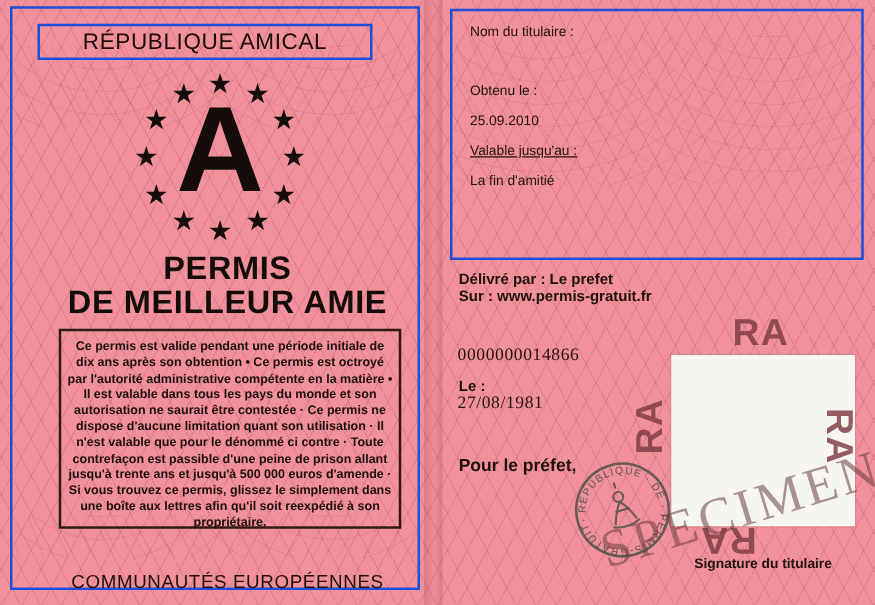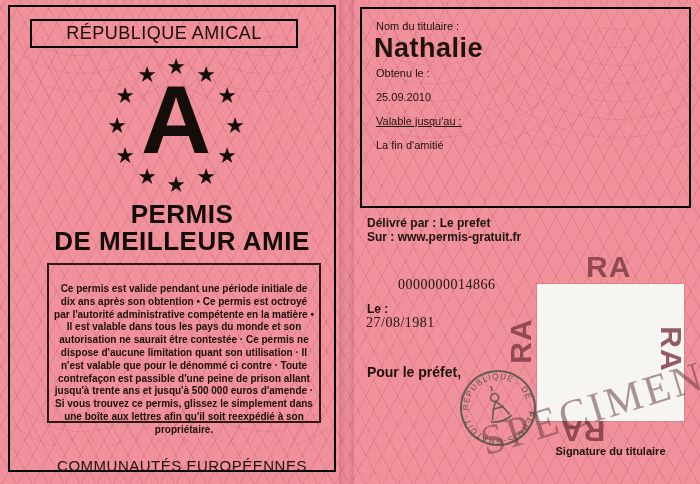--- a/index.html
+++ b/index.html
@@ -16,34 +16,34 @@
       repeating-linear-gradient(-62deg, rgba(146,48,64,.16) 0 1px, transparent 1px 14px);
   }
   .arcs{position:absolute;pointer-events:none;opacity:.55;
     background-image:
       repeating-radial-gradient(circle at 22% -70px, transparent 0 17px, rgba(146,48,64,.18) 17px 18px),
       repeating-radial-gradient(circle at 78% -70px, transparent 0 17px, rgba(146,48,64,.18) 17px 18px);
   }
   .fold{position:absolute;left:339px;top:0;width:15px;height:484px;pointer-events:none;
     background:linear-gradient(90deg, rgba(150,50,65,.22), rgba(150,50,65,.04) 55%, rgba(150,50,65,.20) 95%);
   }
-  .page-border{position:absolute;border:2px solid #000000;box-sizing:border-box;}
+  .page-border{position:absolute;border:2px solid #1d4ed8;box-sizing:border-box;}
   .abs{position:absolute;}
   .ctr{text-align:center;}
   .small{font-size:11px;line-height:13px;}
   .label12{font-size:12px;font-weight:bold;}
   .serifnum{font-family:"Liberation Serif",serif;font-size:14px;letter-spacing:.5px;}
   .star{position:absolute;font-size:22px;line-height:22px;width:24px;text-align:center;color:#150d09;}
   .big-a{position:absolute;left:116px;top:64px;width:100px;text-align:center;
     font-size:97px;line-height:97px;font-weight:bold;color:#150d09;}
   .title-box{left:20px;top:12px;width:268px;height:29px;display:flex;align-items:center;justify-content:center;}
   .republique{font-size:18px;letter-spacing:.5px;color:#1a0d08;}
   .permis-line{left:8px;width:328px;font-size:26px;font-weight:bold;letter-spacing:.5px;color:#150d09;}
   .terms-box{left:37px;top:256px;width:274px;height:160px;border:2px solid #2e1a12;box-sizing:border-box;
-    padding:18px 5px;font-size:10px;font-weight:bold;line-height:12.8px;text-align:center;color:#1c0f0a;}
+    padding:7px 5px;font-size:10px;font-weight:bold;line-height:12.8px;text-align:center;color:#1c0f0a;}
   .footer-l1{left:8px;top:434px;width:328px;font-size:14px;}
   .footer-l2{left:8px;top:450px;width:328px;font-size:15px;letter-spacing:.5px;}
   .name{font-size:27px;font-weight:bold;letter-spacing:.5px;}
   .prefect{left:344px;top:364px;width:140px;text-align:center;font-size:14px;font-weight:bold;line-height:17px;}
   .photo{left:537px;top:284px;width:147px;height:137px;background:#f7f5f2;box-shadow:0 0 0 1px rgba(120,60,60,.15);}
   .sig-label{left:528px;top:445px;width:165px;text-align:center;font-size:11px;font-weight:bold;}
   .ra{position:absolute;font-size:30px;font-weight:bold;color:rgba(124,58,66,.82);letter-spacing:1px;}
   .specimen{position:absolute;left:482px;top:418px;font-family:"Liberation Serif",serif;
     font-size:42px;letter-spacing:3px;color:rgba(106,62,62,.55);
     transform:rotate(-17deg);transform-origin:left center;white-space:nowrap;}
@@ -99,31 +99,30 @@
 
     <div class="abs terms-box">
       <span>Ce permis est valide pendant une période initiale de dix ans après son obtention • Ce permis est octroyé par l'autorité administrative compétente en la matière • Il est valable dans tous les pays du monde et son autorisation ne saurait être contestée · Ce permis ne dispose d'aucune limitation quant son utilisation · Il n'est valable que pour le dénommé ci contre · Toute contrefaçon est passible d'une peine de prison allant jusqu'à trente ans et jusqu'à 500 000 euros d'amende · Si vous trouvez ce permis, glissez le simplement dans une boîte aux lettres afin qu'il soit reexpédié à son propriétaire.</span>
     </div>
 
     <div class="abs ctr footer-l2">COMMUNAUTÉS EUROPÉENNES</div>
   </div>
 
   <div class="page-border" style="left:360px;top:7px;width:331px;height:201px;">
     <div class="abs small" style="left:14px;top:11px;">Nom du titulaire :</div>
-    <div class="abs name" style="left:12px;top:24px;">Nathalie</div>
     <div class="abs small" style="left:14px;top:58px;">Obtenu le :</div>
     <div class="abs small" style="left:14px;top:82px;">25.09.2010</div>
     <div class="abs small" style="left:14px;top:106px;text-decoration:underline;">Valable jusqu'au :</div>
     <div class="abs small" style="left:14px;top:130px;">La fin d'amitié</div>
   </div>
 
   <div class="abs label12" style="left:367px;top:216px;">Délivré par : Le prefet</div>
   <div class="abs label12" style="left:367px;top:230px;">Sur : www.permis-gratuit.fr</div>
 
-  <div class="abs serifnum" style="left:366px;top:277px;margin-left:32px;">0000000014866</div>
+  <div class="abs serifnum" style="left:366px;top:277px;">0000000014866</div>
 
   <div class="abs label12" style="left:367px;top:302px;">Le :</div>
   <div class="abs serifnum" style="left:366px;top:315px;">27/08/1981</div>
 
   <div class="abs prefect">
     <div>Pour le préfet,</div>
   </div>
 
   <svg class="stamp" width="84" height="84" viewBox="0 0 84 84">
     <defs>

